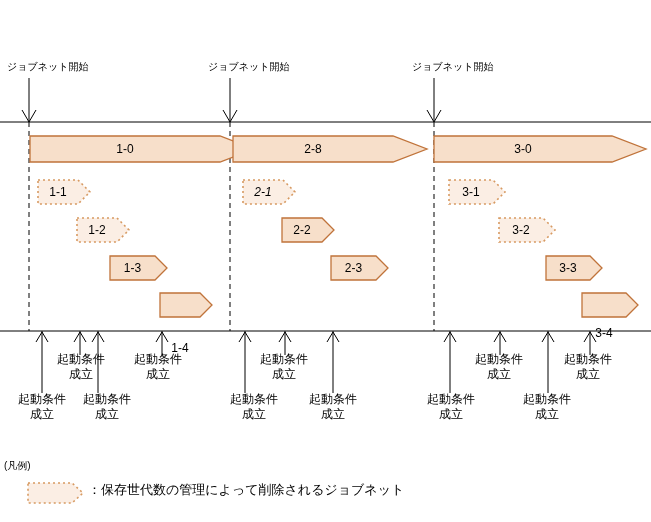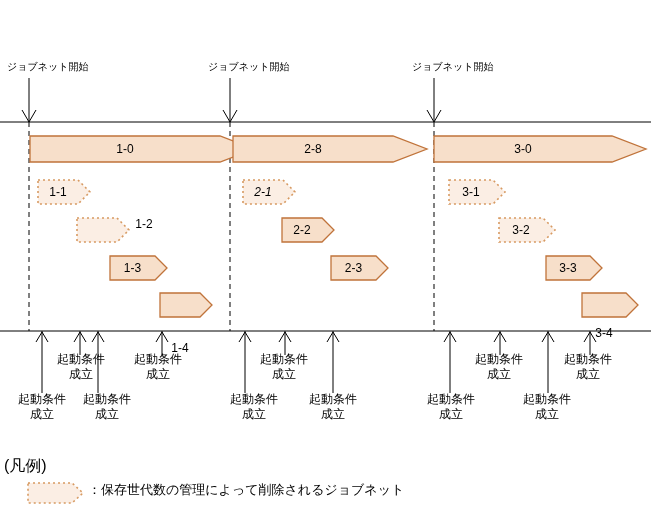--- a/index.html
+++ b/index.html
@@ -54,21 +54,21 @@
     position: absolute;
     font-size: 12px;
     line-height: 15px;
     white-space: nowrap;
     text-align: center;
   }
   .legend-title {
     position: absolute;
     left: 4px;
     top: 458px;
-    font-size: 16px;
+    font-size: 10px;
     line-height: 15px;
     white-space: nowrap;
   }
   .legend-text {
     position: absolute;
     left: 88px;
     top: 482px;
     font-size: 13px;
     line-height: 15px;
     white-space: nowrap;
@@ -143,21 +143,21 @@
 
 
   <div id="start-labels">
       <div class="jn-start-label" style="left: 7px; top: 60px;">ジョブネット開始</div>
       <div class="jn-start-label" style="left: 208px; top: 60px;">ジョブネット開始</div>
       <div class="jn-start-label" style="left: 412px; top: 60px;">ジョブネット開始</div>
     </div>
   <div id="shape-labels">
       <div class="shape-label" style="left: 30px; width: 190px; top: 142px;">1-0</div>
       <div class="shape-label" style="left: 38px; width: 40px; top: 185px;">1-1</div>
-      <div class="shape-label" style="left: 77px; width: 40px; top: 217px; padding-left: 47px;">1-2</div>
+      <div class="shape-label" style="left: 77px; width: 40px; top: 223px;">1-2</div>
       <div class="shape-label" style="left: 110px; width: 45px; top: 261px;">1-3</div>
       <div class="shape-label" style="left: 160px; width: 40px; top: 298px; margin-top: 43px;">1-4</div>
       <div class="shape-label" style="left: 233px; width: 160px; top: 142px;">2-8</div>
       <div class="shape-label" style="left: 243px; width: 40px; top: 185px; font-style: italic;">2-1</div>
       <div class="shape-label" style="left: 282px; width: 40px; top: 223px;">2-2</div>
       <div class="shape-label" style="left: 331px; width: 45px; top: 261px;">2-3</div>
       <div class="shape-label" style="left: 434px; width: 178px; top: 142px;">3-0</div>
       <div class="shape-label" style="left: 449px; width: 44px; top: 185px;">3-1</div>
       <div class="shape-label" style="left: 499px; width: 44px; top: 223px;">3-2</div>
       <div class="shape-label" style="left: 546px; width: 44px; top: 261px;">3-3</div>

